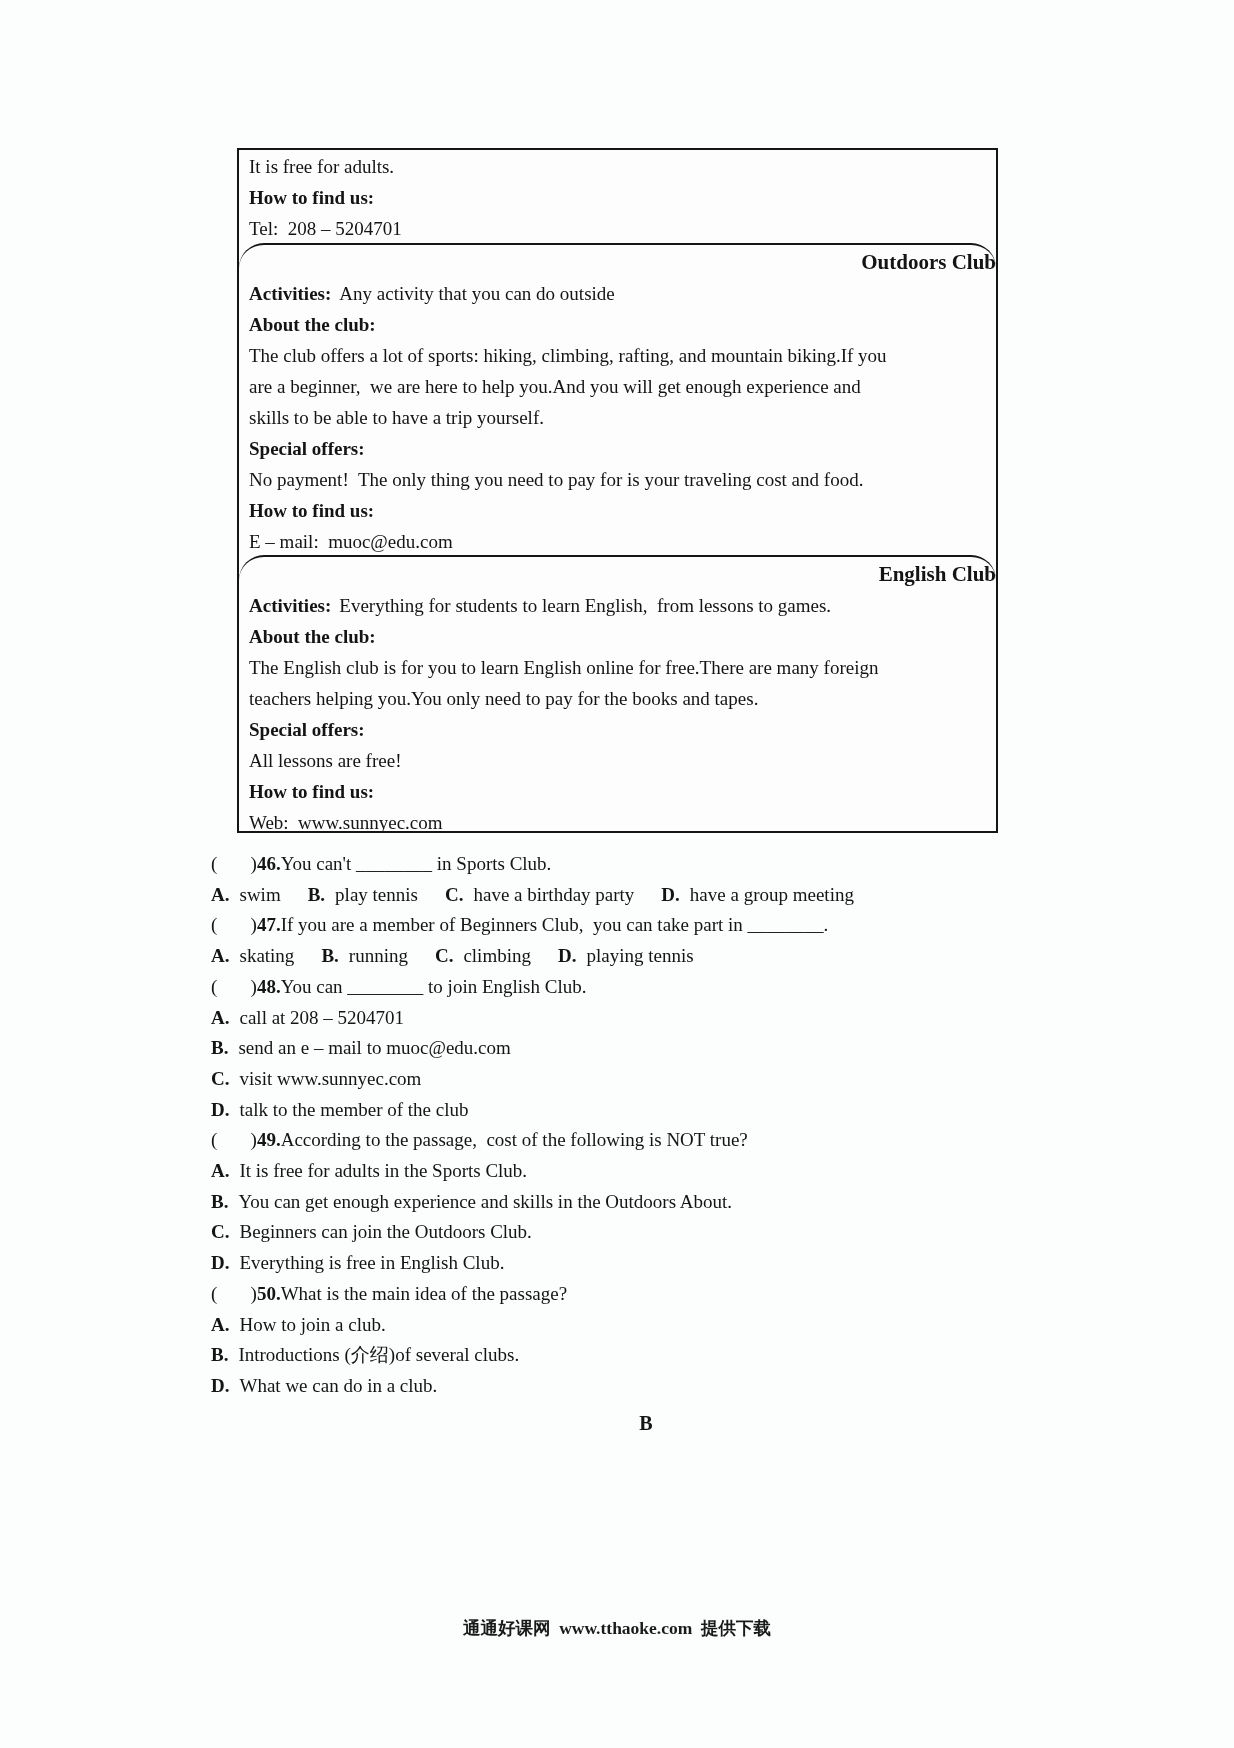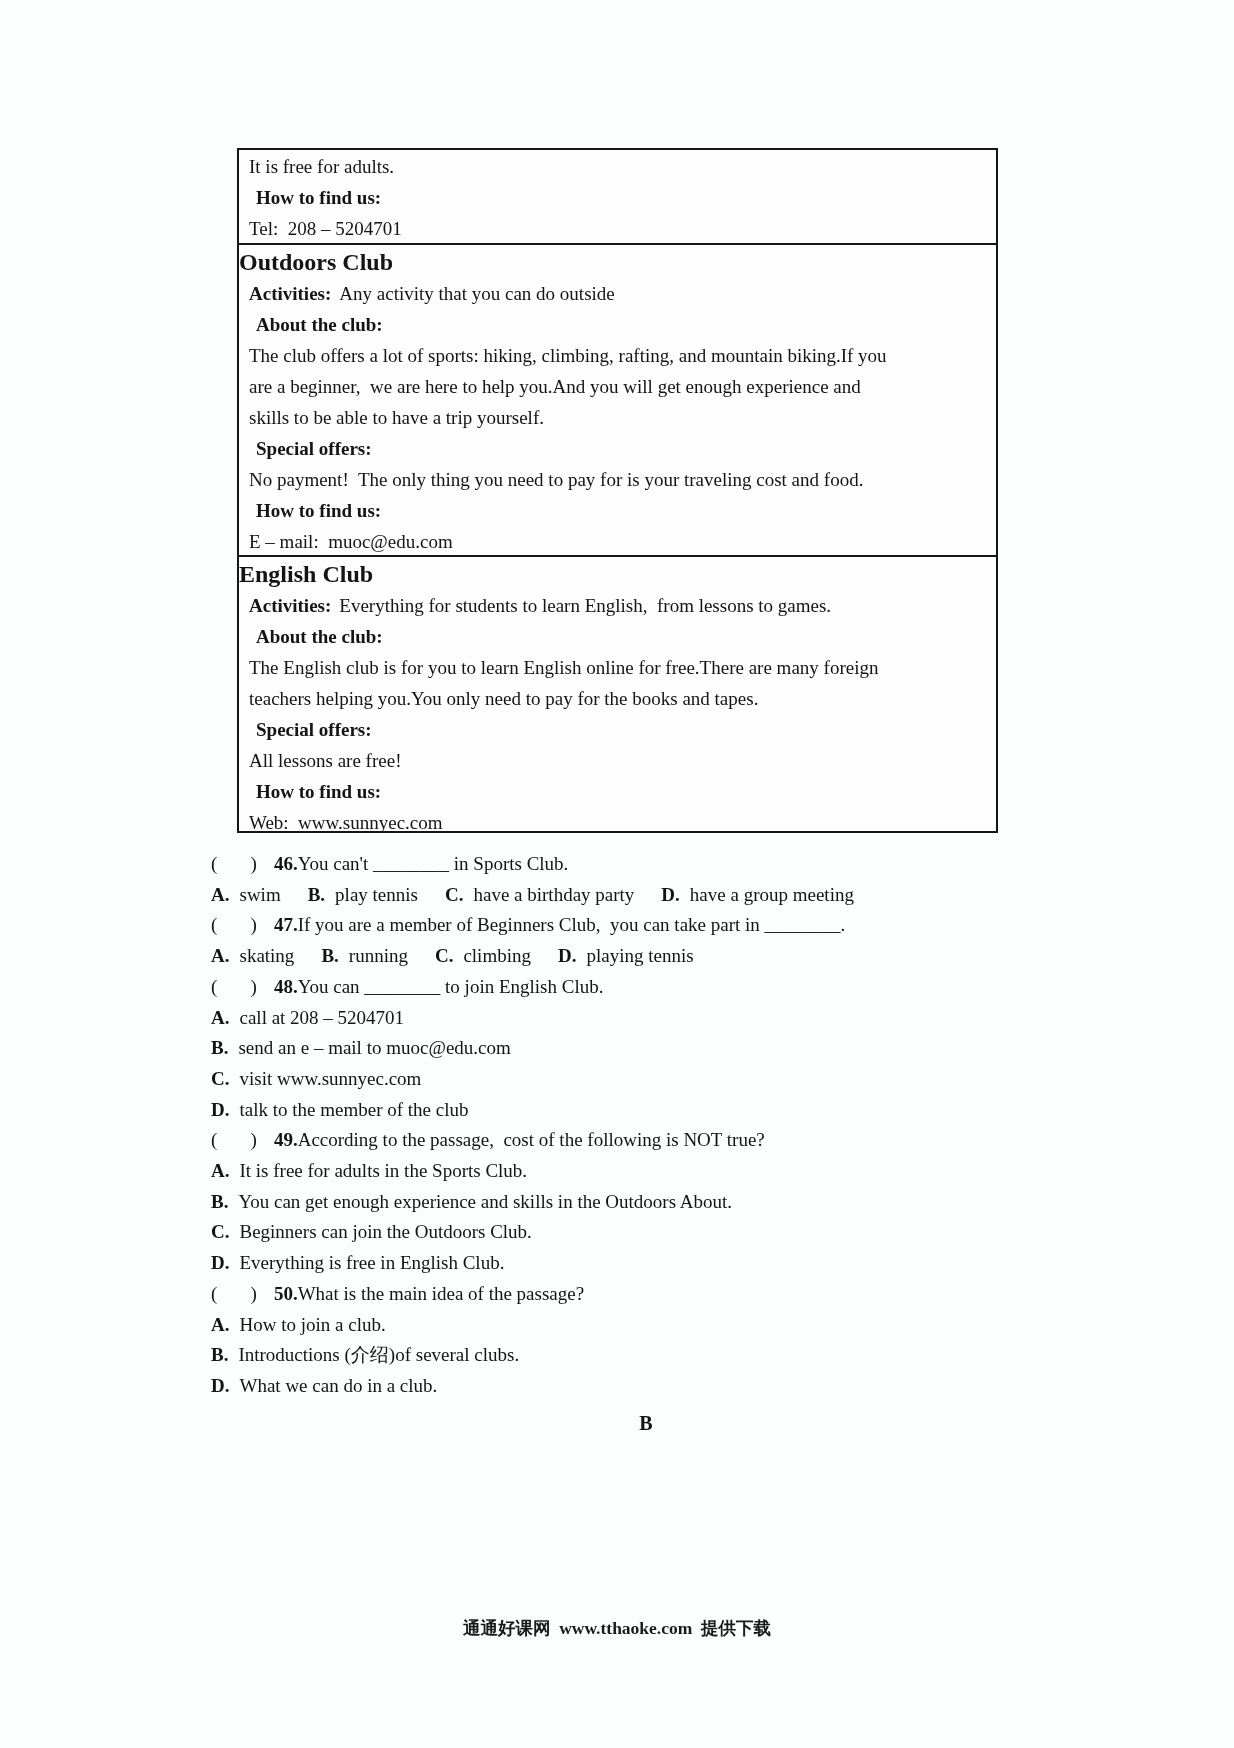--- a/index.html
+++ b/index.html
@@ -9,34 +9,34 @@
     font-family:"Liberation Serif","DejaVu Serif",serif;
     color:#141414;
   }
   .page{position:absolute;inset:0;}
   
   .club-table{
     position:absolute;left:237px;top:148px;width:761px;
     border:2px solid #151515;box-sizing:border-box;
     background:#fdfdfd;
   }
-  .box{box-sizing:border-box;overflow:hidden;}
+  .box{box-sizing:border-box;overflow:hidden;border-radius:25px;}
   .box + .box{border-top:2px solid #151515;}
   .box-sports{height:93px;padding-top:1px;}
   .box-outdoors{height:312px;padding-top:1px;}
   .box-english{height:276px;padding-top:1px;}
   .ln{
     white-space:pre;line-height:31px;font-size:19px;
     padding-left:10px;
   }
   .ttl{
-    line-height:32px;font-size:24px;font-weight:bold;
-    text-align:left;white-space:pre;
+    line-height:32px;font-size:21px;font-weight:bold;
+    text-align:right;white-space:pre;
   }
-  .b{font-weight:bold;padding-left:17px;}
+  .b{font-weight:bold;}
   .lbl{font-weight:bold;margin-right:8px;}
   
   .questions{
     position:absolute;left:211px;top:849px;width:900px;
     font-size:19px;
   }
   .qln{white-space:pre;line-height:30.7px;}
   .opt{margin-right:27px;margin-top:27px;}
   .lbl2{font-weight:bold;margin-right:10px;}
   .section-b{

